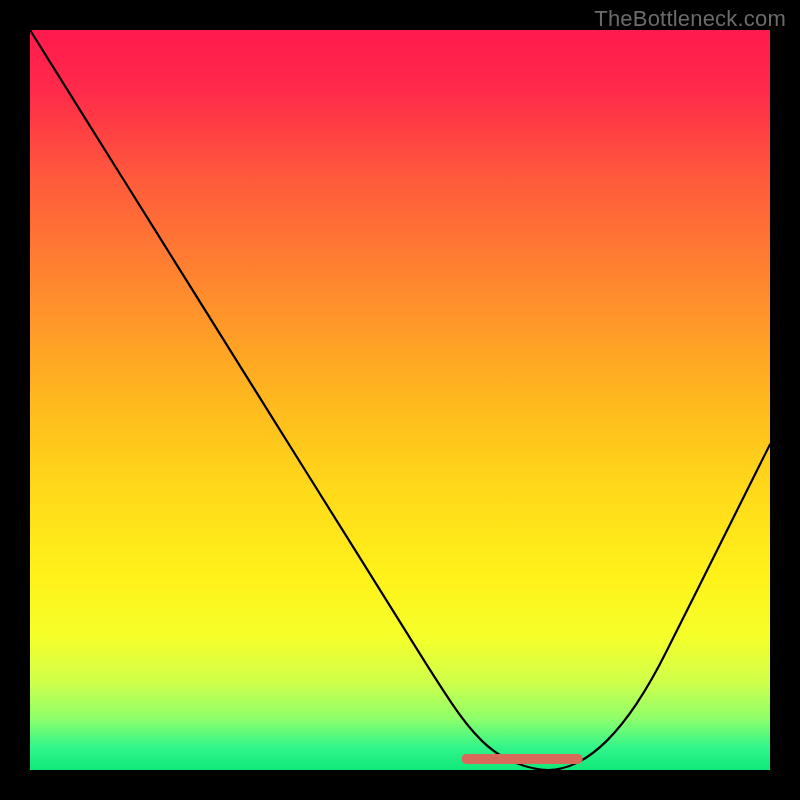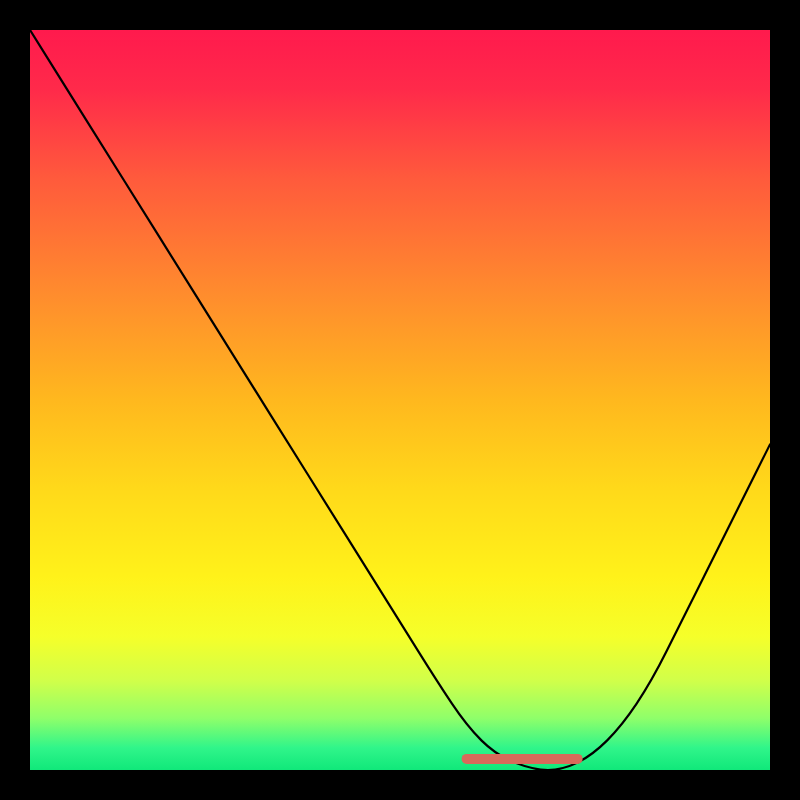--- a/index.html
+++ b/index.html
@@ -70,14 +70,15 @@
       <rect x="0" y="0" width="740" height="740" fill="url(#bgGrad)"></rect>
     </svg>
 
     <svg class="curve-svg" viewBox="0 0 740 740" preserveAspectRatio="none">
       <path id="curvePath" fill="none" stroke-width="2.2" stroke-linecap="round" stroke-linejoin="round" d="M 0.0 0.0 Q 0.0 0.0 18.5 29.6 Q 37.0 59.2 55.5 88.8 Q 74.0 118.4 92.5 148.0 Q 111.0 177.6 129.5 207.2 Q 148.0 236.8 166.5 266.4 Q 185.0 296.0 203.5 325.6 Q 222.0 355.2 240.5 384.8 Q 259.0 414.4 277.5 444.0 Q 296.0 473.6 314.5 503.2 Q 333.0 532.8 351.5 562.4 Q 370.0 592.0 388.5 621.6 Q 407.0 651.2 421.8 673.4 Q 436.6 695.6 451.4 710.4 Q 466.2 725.2 484.7 732.6 Q 503.2 740.0 518.0 740.0 Q 532.8 740.0 547.6 732.6 Q 562.4 725.2 577.2 710.4 Q 592.0 695.6 606.8 673.4 Q 621.6 651.2 636.4 621.6 Q 651.2 592.0 666.0 562.4 Q 680.8 532.8 695.6 503.2 Q 710.4 473.6 725.2 444.0 T 740.0 414.4" stroke="#000000"></path>
       <path id="flatMarker" fill="none" stroke-width="10" stroke-linecap="round" d="M 436.6 728.9 L 547.6 728.9" stroke="#d86a5a"></path>
     </svg>
 
   </div>
 
+  <div class="watermark">TheBottleneck.com</div>
 
 </div>
 
 </body></html>

